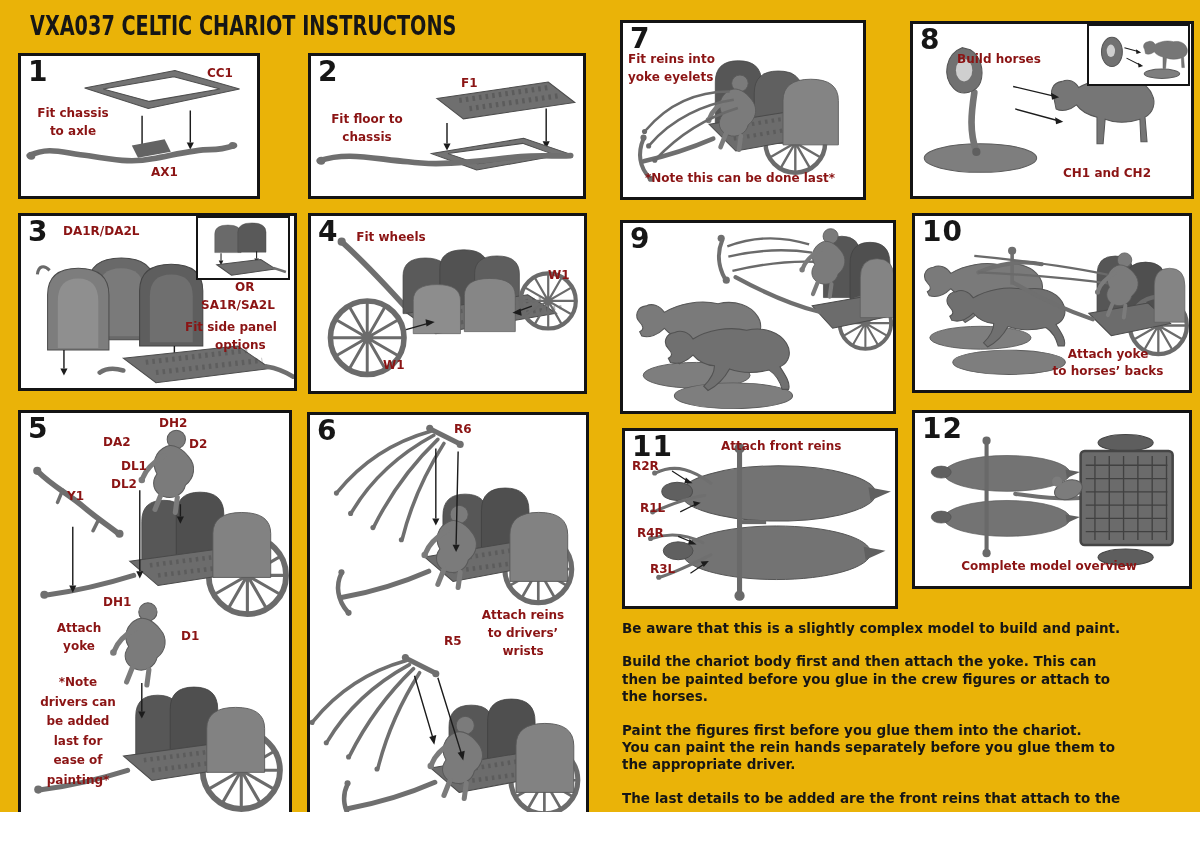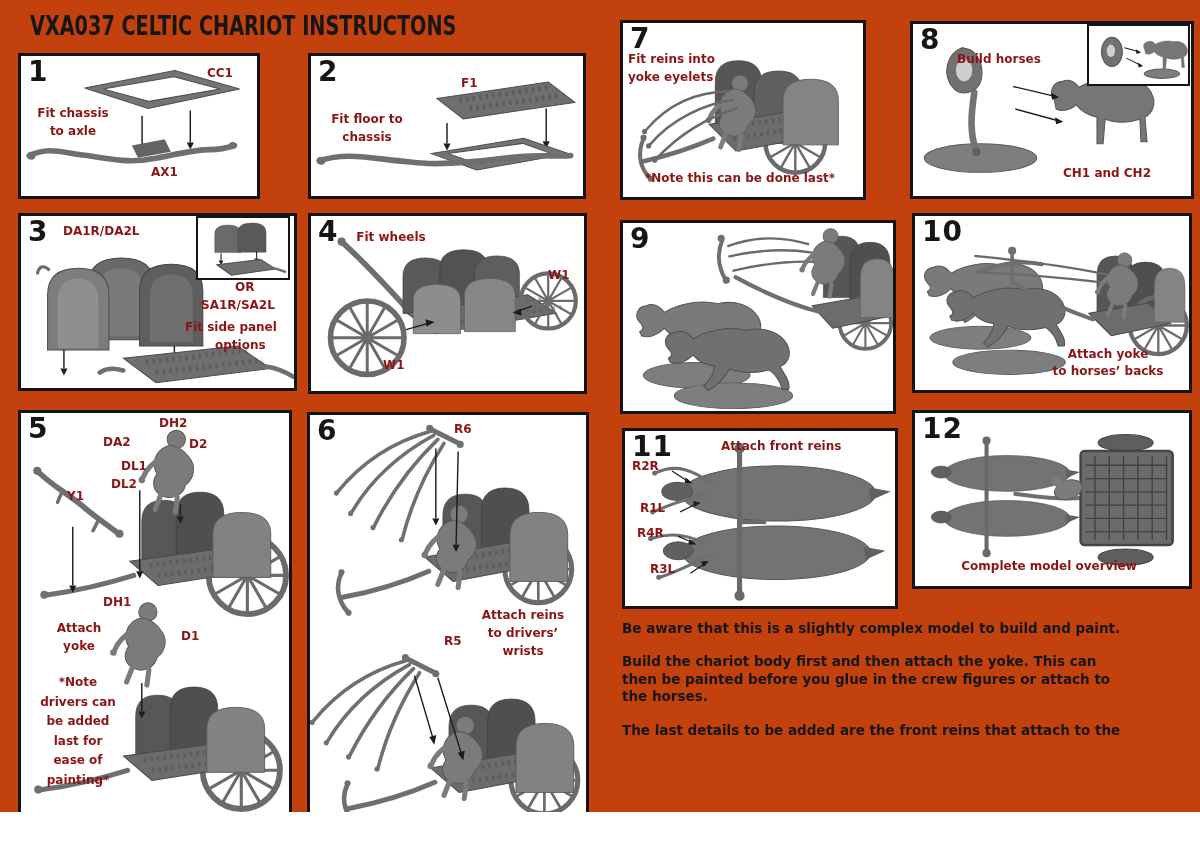--- a/index.html
+++ b/index.html
@@ -1,16 +1,16 @@
 <!DOCTYPE html>
 <html style="--accent: #8b1414; --ink: #161616;"><head>
 <meta charset="utf-8">
 <style>
   html,body{margin:0;padding:0;background:#ffffff;}
-  #page{position:relative;width:1200px;height:812px;background:#c2410c;overflow:hidden;
+  #page{position:relative;width:1200px;height:812px;background:#eab308;overflow:hidden;
         font-family:"DejaVu Sans","Liberation Sans",sans-serif;color:var(--ink,#161616);}
   .title{position:absolute;left:30px;top:11px;font-size:26px;font-weight:bold;white-space:nowrap;
          transform:scaleX(0.74);transform-origin:0 50%;}
   .panel{position:absolute;border:3px solid #141414;background:#fff;overflow:hidden;}
   .num{position:absolute;left:7px;top:0px;font-size:28px;font-weight:bold;line-height:1.15;letter-spacing:1px;z-index:5;}
   .ill{position:absolute;left:0;top:0;width:100%;height:100%;z-index:1;}
   .red{position:absolute;color:var(--accent,#8b1414);font-weight:bold;font-size:12px;line-height:18px;
        white-space:nowrap;z-index:6;}
   .colcenter{text-align:center;}
   .colcenter div{white-space:nowrap;}
@@ -413,19 +413,24 @@
   <div class="notes">
     <div class="note-para">
       <div>Be aware that this is a slightly complex model to build and paint.</div>
     </div>
     <div class="note-para">
       <div>Build the chariot body first and then attach the yoke. This can</div>
         <div>then be painted before you glue in the crew figures or attach to</div>
         <div>the horses.</div>
     </div>
     <div class="note-para">
+      <div>Paint the figures first before you glue them into the chariot.</div>
+        <div>You can paint the rein hands separately before you glue them to</div>
+        <div>the appropriate driver.</div>
+    </div>
+    <div class="note-para">
       <div>The last details to be added are the front reins that attach to the</div>
     </div>
   </div>
 
   <div class="copyright">Copyright Victrix limited 2019</div>
 
 </div>
 
 </body></html>

